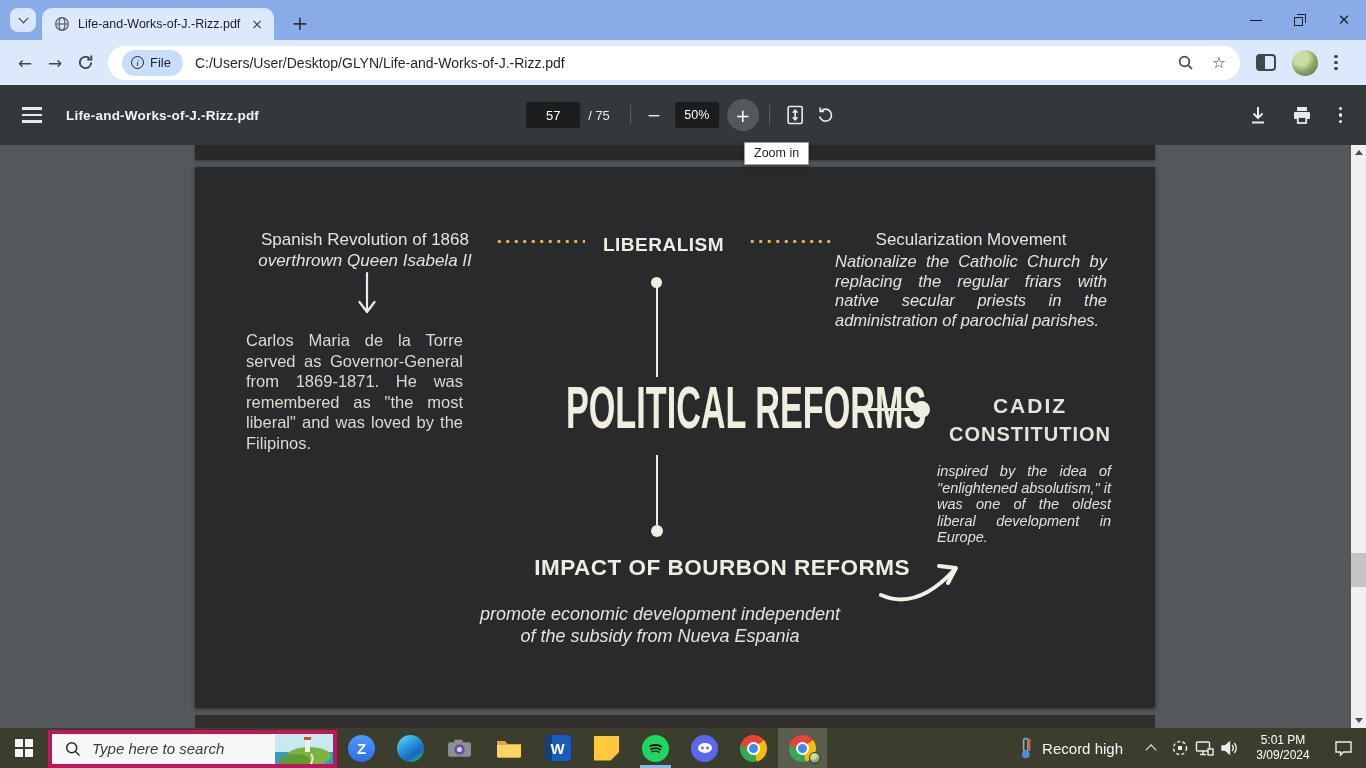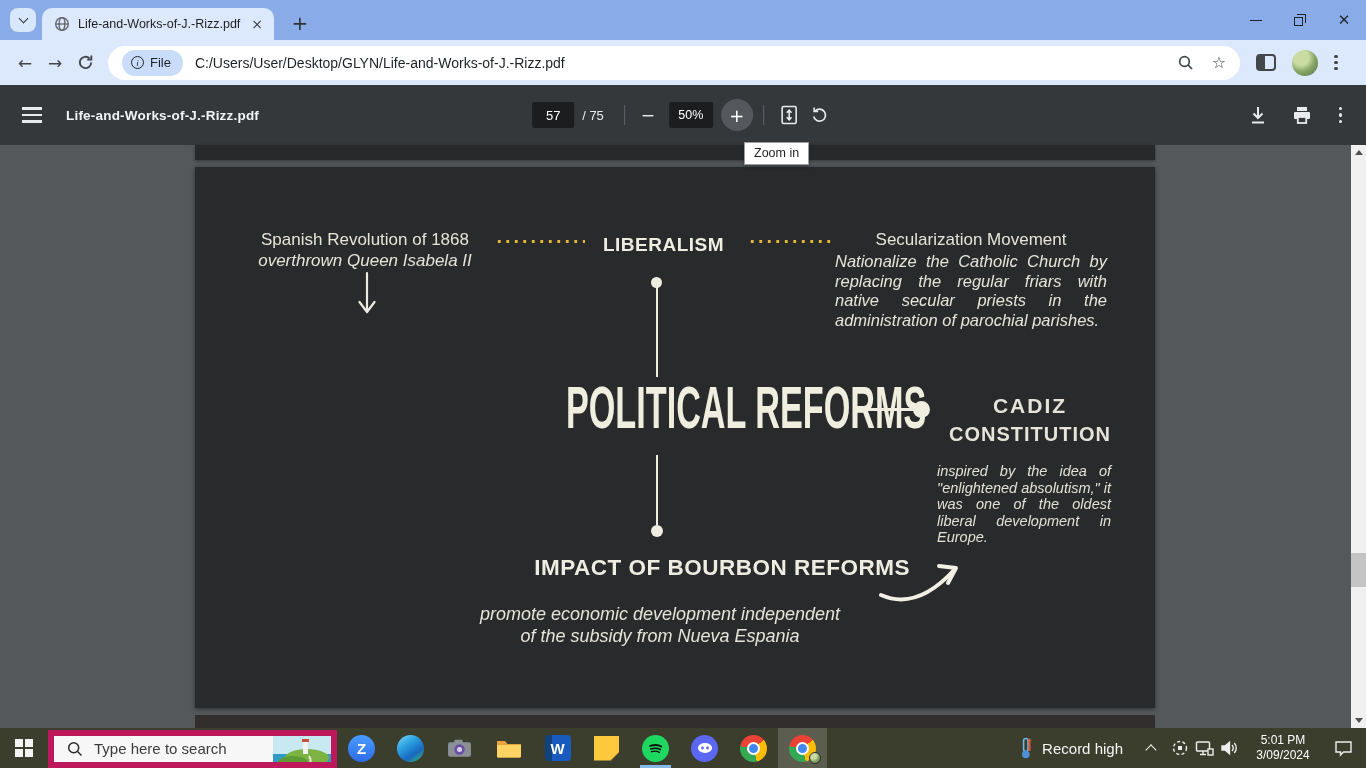--- a/index.html
+++ b/index.html
@@ -49,21 +49,21 @@
   .menu-dots { margin:0 14px 0 16px; display:flex; flex-direction:column; gap:2.5px; }
   .menu-dots i { width:3.5px; height:3.5px; border-radius:50%; background:#42474B; }
 
   
   .pdf-toolbar { position:absolute; left:0; top:85px; width:1366px; height:60px; background:#35383B;
                  display:flex; align-items:center; color:#F1F3F4; }
   .hamburger { margin-left:22px; display:flex; flex-direction:column; gap:4px; }
   .hamburger i { width:20px; height:2.5px; background:#E8EAED; }
   .pdf-name { margin-left:24px; font-size:13.5px; font-weight:bold; letter-spacing:0.2px; }
   .pdf-center { position:absolute; left:50%; transform:translateX(-50%); display:flex; align-items:center; }
-  .page-box { width:42px; height:26px; background:#1B1D1E; border-radius:2px; display:flex; align-items:center;
+  .page-box { width:54px; height:26px; background:#1B1D1E; border-radius:2px; display:flex; align-items:center;
               justify-content:center; font-size:13px; color:#fff; }
   .page-total { margin:0 10px 0 8px; font-size:13px; color:#E8EAED; }
   .vsep { width:1px; height:20px; background:#5F6368; margin:0 10px; }
   .tb-min { width:26px; text-align:center; font-size:17px; color:#E8EAED; font-family:"DejaVu Sans",sans-serif; }
   .zoom-box { width:44px; height:26px; background:#1B1D1E; border-radius:2px; margin:0 8px; display:flex;
               align-items:center; justify-content:center; font-size:12.5px; color:#fff; }
   .plus-btn { width:32px; height:32px; border-radius:50%; background:#54585C; display:flex; align-items:center;
               justify-content:center; font-size:18px; color:#FFFFFF; font-family:"DejaVu Sans",sans-serif; }
   .tb-ic { width:30px; height:30px; display:flex; align-items:center; justify-content:center; }
   .pdf-right { position:absolute; right:16px; display:flex; align-items:center; gap:14px; }
@@ -116,22 +116,22 @@
   .impact-para { left:215px; top:437px; width:500px; text-align:center; font-style:italic; font-size:18px; line-height:21.5px; }
   .impact-para div { display:block; }
   .curve-arrow { left:680px; top:390px; }
 
   
   .taskbar { position:absolute; left:0; top:728px; width:1366px; height:40px; background:#3C3E2D;
              display:flex; align-items:center; }
   .start-btn { width:48px; height:40px; display:flex; align-items:center; justify-content:center; }
   .win-logo { display:grid; grid-template-columns:8px 8px; grid-template-rows:8px 8px; gap:1.5px; }
   .win-logo i { background:#F3F3F3; }
-  .tb-search { width:289px; height:38px; margin-top:1px; background:#F7F7F7; border:6px solid #be185d;
-               display:flex; align-items:center; position:relative; overflow:hidden; }
+  .tb-search { width:289px; height:38px; margin-top:1px; background:#F7F7F7; border:4px solid #be185d;
+               display:flex; align-items:center; position:relative; overflow:hidden;font-style:italic; }
   .tb-search .mag { margin-left:13px; }
   .tb-search .ph { margin-left:11px; font-size:15px; color:#3C3C3C; }
   .search-art { position:absolute; right:0; top:0; width:58px; height:38px; }
   .tb-apps { display:flex; height:40px; }
   .tb-app { width:49px; height:40px; display:flex; align-items:center; justify-content:center; position:relative; }
   .tb-app.active { background:rgba(255,255,255,0.16); }
   .run-indicator { position:absolute; bottom:0; left:9px; width:31px; height:3px; background:#85B9E8; }
   .ic-circle { width:27px; height:27px; border-radius:50%; display:flex; align-items:center; justify-content:center; }
   .zoom-app { background:linear-gradient(180deg,#4A9CFF,#2D6CE5); color:#fff; font-weight:bold; font-size:15px; }
   .edge-app { background:linear-gradient(145deg,#86D8F7 0%,#2BA3E0 35%,#1967C0 68%,#35C56F 100%); }
@@ -294,20 +294,21 @@
       <div class="abs liberalism">LIBERALISM</div>
       <div class="abs dots dots-right"></div>
 
       <div class="abs secular-title">Secularization Movement</div>
       <div class="abs secular-para">Nationalize the Catholic Church by replacing the regular friars with native secular priests in the administration of parochial parishes.</div>
 
       <svg class="abs down-arrow" width="24" height="46" viewBox="0 0 24 46" fill="none" stroke="#EDEBE0" stroke-width="2.2" stroke-linecap="round" stroke-linejoin="round">
         <path d="M12 2 V38 M4.5 31 L12 41 L19.5 31"></path>
       </svg>
 
+      <div class="abs carlos">Carlos Maria de la Torre served as Governor-General from 1869-1871. He was remembered as "the most liberal" and was loved by the Filipinos.</div>
 
       <div class="abs conn-dot" style="left:456px; top:110px;"></div>
       <div class="abs conn-line-v" style="left:461px; top:120px; height:90px;"></div>
 
       <div class="abs main-title"><span>POLITICAL REFORMS</span></div>
 
       <div class="abs conn-line-h"></div>
       <div class="abs conn-dot" style="left:718px; top:234px; width:17px; height:17px;"></div>
 
       <div class="abs cadiz-block">

